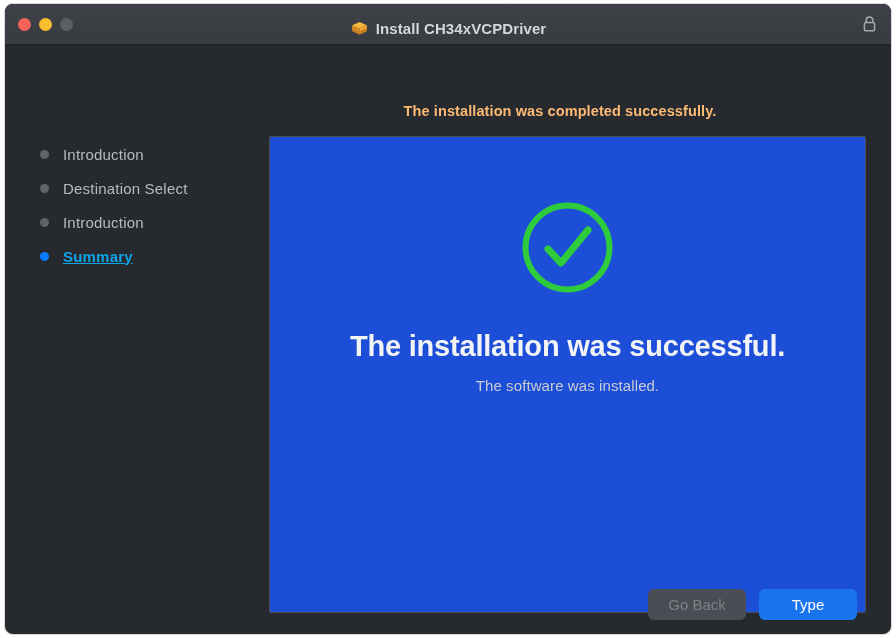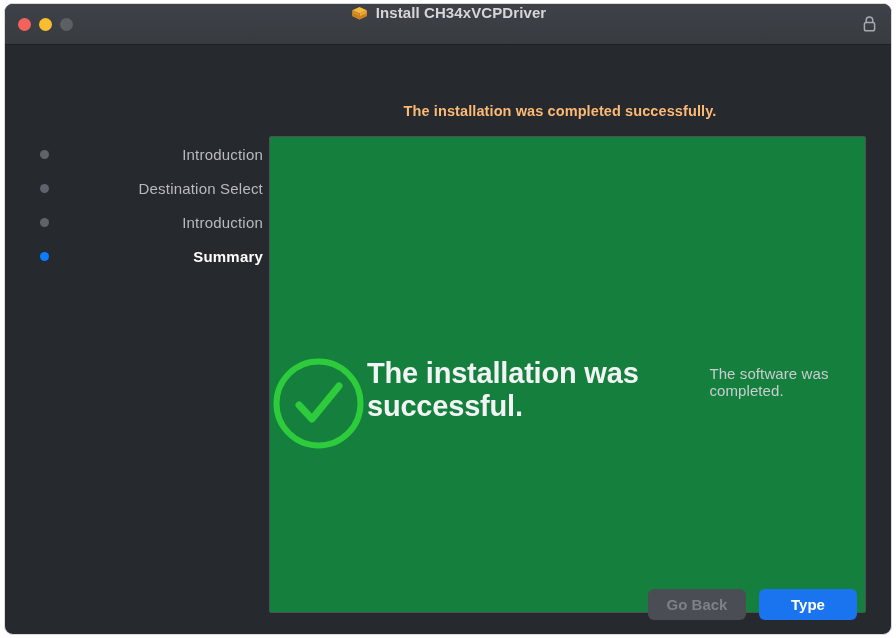--- a/index.html
+++ b/index.html
@@ -55,21 +55,21 @@
   }
   .light.close   { background: #f3635c; }
   .light.min     { background: #f9bd2f; }
   .light.zoom    { background: #5c5f64; }
 
   .title-wrap {
     position: absolute;
     left: 0; right: 0; top: 0;
     height: 48px;
     display: flex;
-    align-items: flex-start;
+    align-items: center;
     justify-content: center;
     gap: 7px;
     pointer-events: none;
   }
   #pkg-icon { display: block; }
   #window-title {
     font-size: 15px;
     font-weight: bold;
     color: #d4d6d9;
     letter-spacing: 0.1px;
@@ -92,39 +92,39 @@
   #sidebar {
     flex: 0 0 258px;
     padding-top: 92px;
     box-sizing: border-box;
   }
   .step {
     display: flex;
     align-items: center;
     height: 34px;
     padding-left: 35px;
-    justify-content: space-between;
   }
   .step-dot {
     width: 9px;
     height: 9px;
     border-radius: 50%;
     background: #60646a;
     flex: 0 0 9px;
     margin-right: 14px;
   }
   .step.active .step-dot { background: #0a7cff; }
   .step-label {
     font-size: 15px;
     color: #b7babe;
     letter-spacing: 0.2px;
   }
   .step.active .step-label {
-    color: #ffffff;
-    font-weight: bold;
+    color: #0ea5e9;
+    font-weight: bold;
+    text-decoration: underline;
   }
 
   
   #main {
     flex: 1 1 auto;
     position: relative;
   }
   #pane-heading {
     position: absolute;
     left: 0;
@@ -139,23 +139,23 @@
 
   #content-box {
     position: absolute;
     left: 6px;
     top: 91px;
     width: 597px;
     height: 477px;
     box-sizing: border-box;
     border: 1px solid #4c5157;
     border-radius: 2px;
-    background: #15803d;
-    display: flex;
-    flex-direction: row;
+    background: #1d4ed8;
+    display: flex;
+    flex-direction: column;
     align-items: center;
   }
 
   #success-icon {
     margin-top: 62px;
   }
   #success-title {
     margin-top: 30px;
     font-size: 29px;
     font-weight: bold;
@@ -178,21 +178,21 @@
     align-items: center;
     gap: 13px;
   }
   .btn {
     height: 31px;
     min-width: 98px;
     border-radius: 6px;
     border: none;
     font-family: "Liberation Sans", sans-serif;
     font-size: 15px;
-    font-weight: bold;
+    font-weight: normal;
     padding: 0 12px;
     box-sizing: border-box;
     cursor: default;
   }
   .btn.secondary {
     background: #4a4e54;
     color: #7d8187;
   }
   .btn.primary {
     background: #1a74f0;
@@ -257,21 +257,21 @@
       <div id="pane-heading">The installation was completed successfully.</div>
 
       <div id="content-box">
         <span id="success-icon">
           <svg width="97" height="97" viewBox="0 0 97 97">
             <circle cx="48.5" cy="48.5" r="42" fill="none" stroke="#2ecc3c" stroke-width="6"></circle>
             <path d="M29 50 L42 64 L69 31" fill="none" stroke="#2ecc3c" stroke-width="7" stroke-linecap="round" stroke-linejoin="round"></path>
           </svg>
         </span>
         <div id="success-title">The installation was successful.</div>
-        <div id="success-subtitle">The software was completed.</div>
+        <div id="success-subtitle">The software was installed.</div>
       </div>
 
       <div id="footer">
         <button class="btn secondary">Go Back</button>
         <button class="btn primary">Type</button>
       </div>
 
     </div>
   </div>
 </div>

